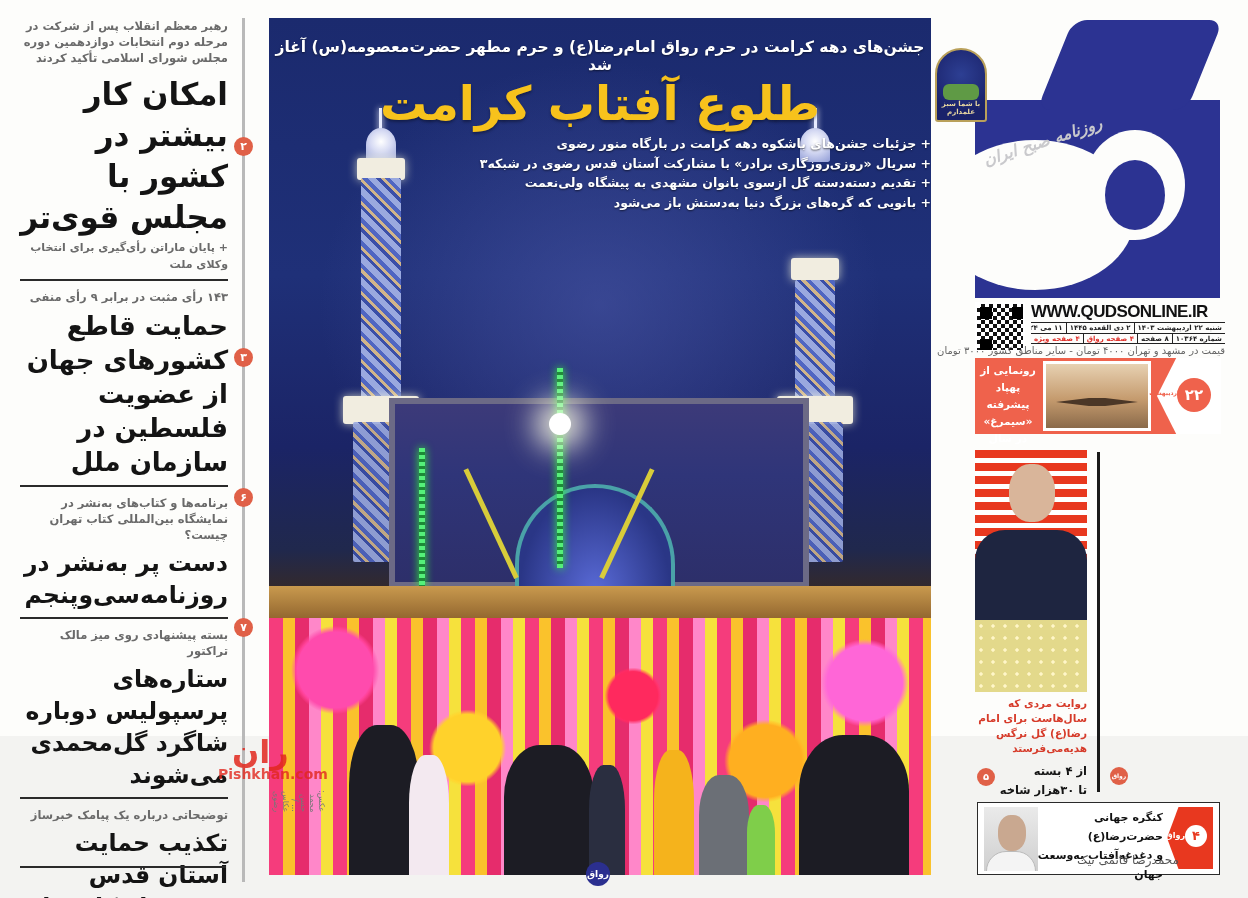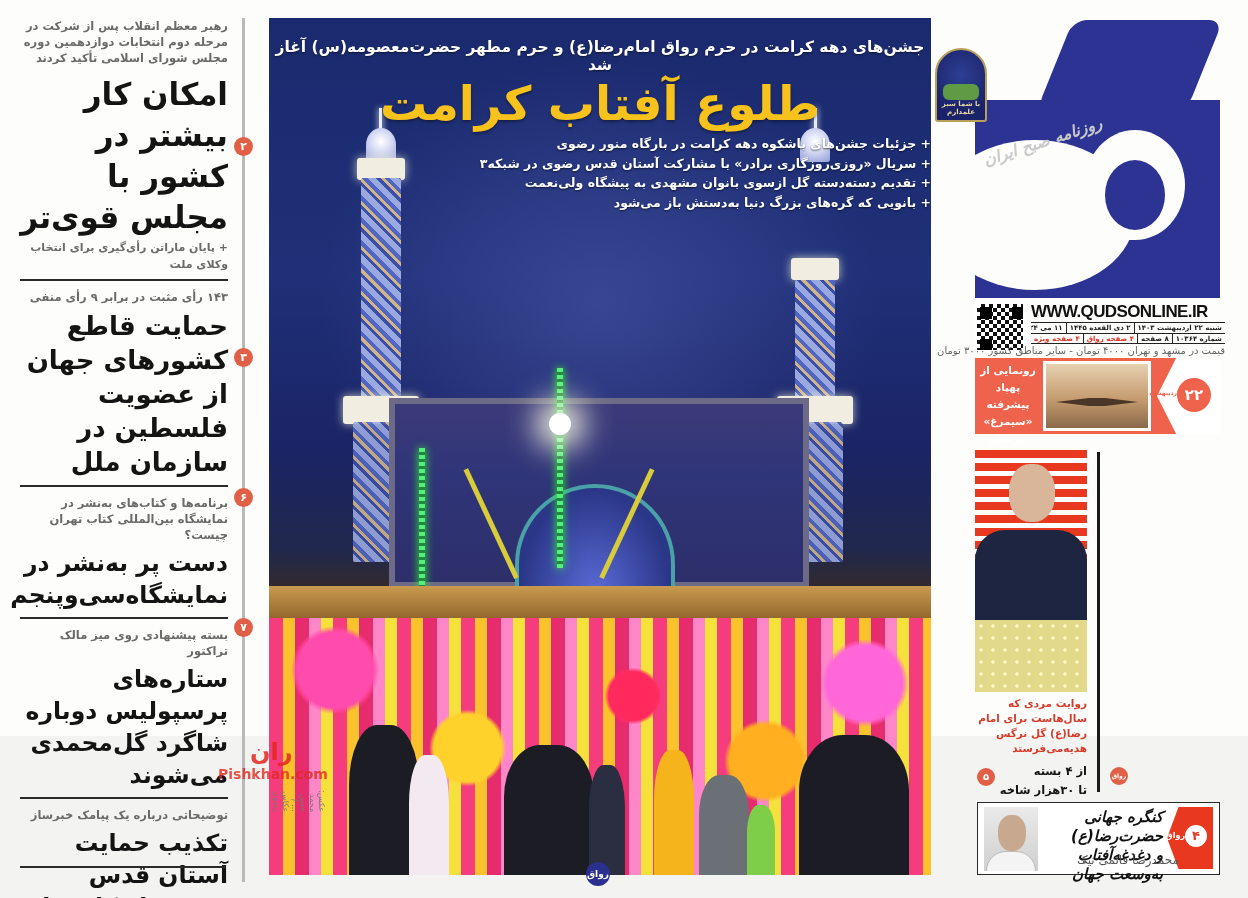--- a/index.html
+++ b/index.html
@@ -56,21 +56,21 @@
   .hero-title { position: absolute; left: 0; top: 58px; width: 100%; text-align: center; direction: rtl;
           color: #f7c21c; font-size: 47px; font-weight: bold; letter-spacing: -1px; text-shadow: 0 2px 3px rgba(0,0,0,0.35); }
   .hero-bullets { position: absolute; left: 0; top: 116px; width: 100%; direction: rtl; list-style: none; }
   .hero-bullets li { color: #fff; font-size: 12.5px; font-weight: bold; line-height: 19.5px; text-shadow: 0 1px 2px rgba(0,0,0,0.6); }
 
   .photo-credit { position: absolute; left: 272px; top: 790px; writing-mode: vertical-rl; font-size: 8px; color: #777; direction: rtl; }
   .bottom-badge { position: absolute; left: 586px; top: 862px; width: 24px; height: 24px; border-radius: 50%;
           background: #2b2f8f; color: #fff; font-size: 9px; line-height: 24px; text-align: center; font-weight: bold; }
 
   .watermark { position: absolute; left: 218px; top: 738px; color: #e2281e; direction: ltr; pointer-events: none; }
-  .watermark .wm-fa { font-size: 24px; font-weight: bold; opacity: 0.85; display: block; line-height: 28px; margin-left: 32px; }
+  .watermark .wm-fa { font-size: 32px; font-weight: bold; opacity: 0.85; display: block; line-height: 28px; margin-left: 14px; }
   .watermark .wm-en { font-size: 14px; font-weight: bold; opacity: 0.8; display: block; }
 
   
   .masthead { position: absolute; left: 975px; top: 20px; width: 245px; height: 278px; overflow: hidden; }
   .mh-block { position: absolute; right: 0; top: 80px; width: 245px; height: 198px; background: #2c3392; }
   .mh-swash1 { position: absolute; left: -40px; top: 120px; width: 200px; height: 150px; border-radius: 50%; background: #fdfdfb; }
   .mh-swash2 { position: absolute; left: 80px; top: 0px; width: 150px; height: 90px; background: #2c3392; transform: skewX(-22deg); border-radius: 14px; }
   .mh-swash3 { position: absolute; left: 110px; top: 110px; width: 100px; height: 110px; border-radius: 50% 50% 50% 10%; background: #fdfdfb; }
   .mh-swash4 { position: absolute; left: 130px; top: 140px; width: 60px; height: 70px; border-radius: 50%; background: #2c3392; }
   .mh-slogan { position: absolute; left: 6px; top: 112px; color: #c9c9cc; font-size: 16px; font-style: italic; font-weight: bold; direction: rtl; transform: rotate(-18deg); }
@@ -108,21 +108,21 @@
   .caption-red { direction: rtl; text-align: right; color: #d63b2a; font-size: 10.5px; font-weight: bold; line-height: 15px; margin-top: 4px; }
   .caption-black { direction: rtl; text-align: right; color: #151515; font-size: 11.5px; font-weight: bold; line-height: 19px; margin-top: 6px; }
   .page-dot-sm { position: absolute; width: 18px; height: 18px; border-radius: 50%; background: #e06047; color: #fff; text-align: center; line-height: 18px; font-size: 10px; font-weight: bold; }
   .vdivider { position: absolute; left: 1097px; top: 452px; width: 3px; height: 340px; background: #1a1a1a; }
 
   .rewaq { position: absolute; left: 977px; top: 802px; width: 243px; height: 73px; border: 1.5px solid #2a2a2a; background: #fff; }
   .rewaq-photo { position: absolute; left: 6px; top: 4px; width: 54px; height: 64px; background: linear-gradient(180deg, #eaeaea 0%, #cfcfcf 100%); overflow: hidden; }
   .rewaq-tab { position: absolute; right: 6px; top: 4px; width: 46px; height: 62px; background: #e8381f; clip-path: polygon(25% 0, 100% 0, 100% 100%, 25% 100%, 0 50%); }
   .rewaq-num { position: absolute; right: 12px; top: 22px; width: 22px; height: 22px; border-radius: 50%; background: #fff; color: #e8381f; text-align: center; line-height: 22px; font-size: 13px; font-weight: bold; }
   .rewaq-label { position: absolute; right: 34px; top: 28px; font-size: 8px; color: #fff; font-weight: bold; direction: rtl; }
-  .rewaq-title { position: absolute; right: 56px; top: 5px; width: 130px; direction: rtl; text-align: right; color: #111; font-size: 15px; font-weight: bold; line-height: 19px; font-style: italic; }
+  .rewaq-title { position: absolute; right: 56px; top: 5px; width: 130px; direction: rtl; text-align: right; color: #111; font-size: 11px; font-weight: bold; line-height: 19px; }
   .rewaq-author { position: absolute; right: 40px; top: 50px; direction: rtl; font-size: 12px; color: #555; margin-left: 39px; }
 </style>
 </head>
 <body>
 
 <div class="page">
 
   <div class="left-col">
 
     <div class="story">
@@ -133,21 +133,21 @@
     <div class="rule"></div>
 
     <div class="story">
       <div class="kicker">۱۴۳ رأی مثبت در برابر ۹ رأی منفی</div>
       <div class="headline h-lg" style="font-size:26px;line-height:34px;">حمایت قاطع کشورهای جهان از عضویت فلسطین در سازمان ملل</div>
     </div>
     <div class="rule"></div>
 
     <div class="story">
       <div class="kicker">برنامه‌ها و کتاب‌های به‌نشر در نمایشگاه بین‌المللی کتاب تهران چیست؟</div>
-      <div class="headline h-lg">دست پر به‌نشر در نمایشگاه‌سی‌وپنجم</div>
+      <div class="headline h-lg">دست پر به‌نشر در روزنامه‌سی‌وپنجم</div>
     </div>
     <div class="rule"></div>
 
     <div class="story">
       <div class="kicker">بسته پیشنهادی روی میز مالک تراکتور</div>
       <div class="headline h-lg">ستاره‌های پرسپولیس دوباره شاگرد گل‌محمدی می‌شوند</div>
     </div>
     <div class="rule"></div>
 
     <div class="story">

